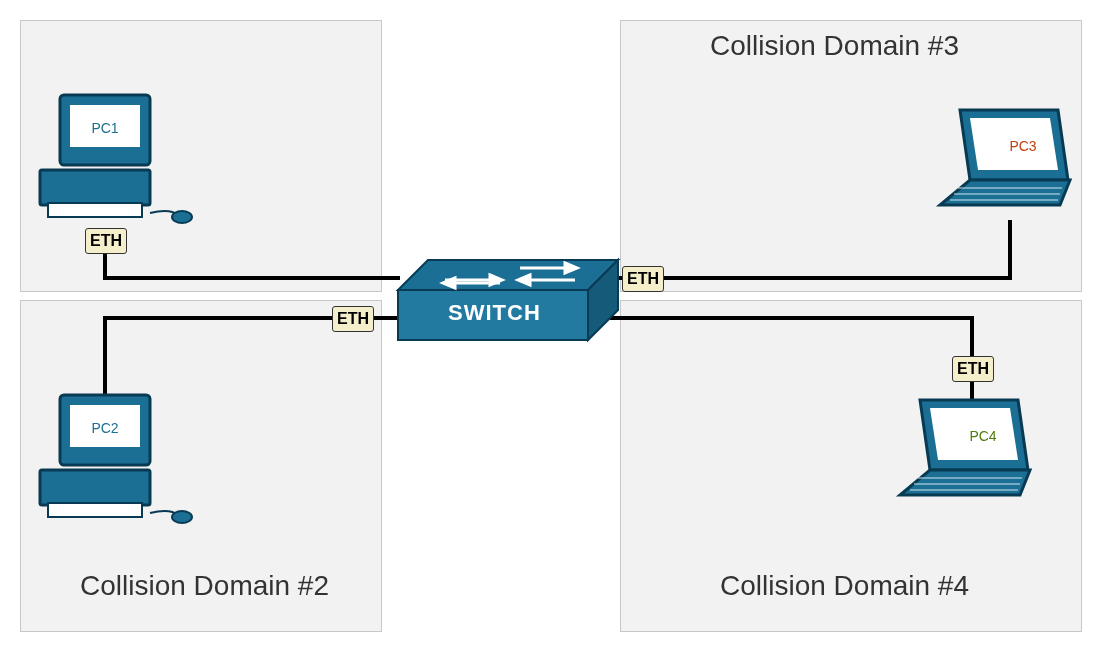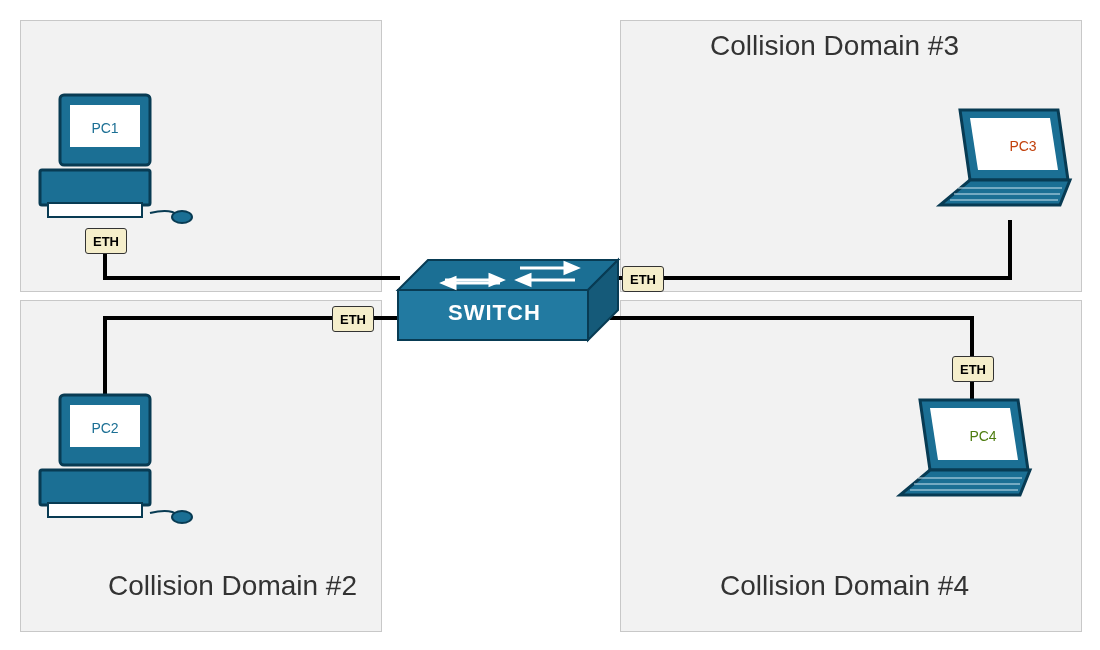--- a/index.html
+++ b/index.html
@@ -1,35 +1,35 @@
 <!DOCTYPE html>
 <html><head>
 <meta charset="utf-8">
 <style>
   html,body{margin:0;padding:0;width:1100px;height:650px;background:#fff;font-family:"Segoe UI",Arial,sans-serif;}
   .stage{position:relative;width:1100px;height:650px;}
   .stage svg{position:absolute;top:0;left:0;}
   .box{position:absolute;background:#f2f2f2;border:1px solid #c8c8c8;}
   .title{font-size:28px;color:#333;position:absolute;white-space:nowrap;}
   .eth{position:absolute;width:40px;height:24px;background:#f5eecb;border:1.5px solid #333;border-radius:3px;
-       font-size:13px;font-weight:bold;display:flex;align-items:center;justify-content:center;}
+       font-size:16px;font-weight:bold;display:flex;align-items:center;justify-content:center;}
   .switch-lbl{position:absolute;color:#fff;font-size:22px;font-weight:bold;letter-spacing:1px;}
   .pc-lbl{position:absolute;color:#fff;font-size:14px;font-weight:normal;text-align:center;width:50px;}
 </style>
 </head>
 <body>
 <div class="stage">
 
 <div class="box" style="left:20px;top:20px;width:360px;height:270px;"></div>
 <div class="box" style="left:20px;top:300px;width:360px;height:330px;"></div>
 <div class="box" style="left:620px;top:20px;width:460px;height:270px;"></div>
 <div class="box" style="left:620px;top:300px;width:460px;height:330px;"></div>
 
 <div class="title" style="left:710px;top:30px;">Collision Domain #3</div>
-<div class="title" style="left:80px;top:570px;margin-left:28px;">Collision Domain #2</div>
+<div class="title" style="left:80px;top:570px;">Collision Domain #2</div>
 <div class="title" style="left:720px;top:570px;">Collision Domain #4</div>
 
 <svg width="1100" height="650">
 
   <polyline points="105,240 105,278 400,278" fill="none" stroke="#000" stroke-width="4"></polyline>
 
   <polyline points="105,400 105,318 400,318" fill="none" stroke="#000" stroke-width="4"></polyline>
 
   <polyline points="610,278 1010,278 1010,220" fill="none" stroke="#000" stroke-width="4"></polyline>
 

